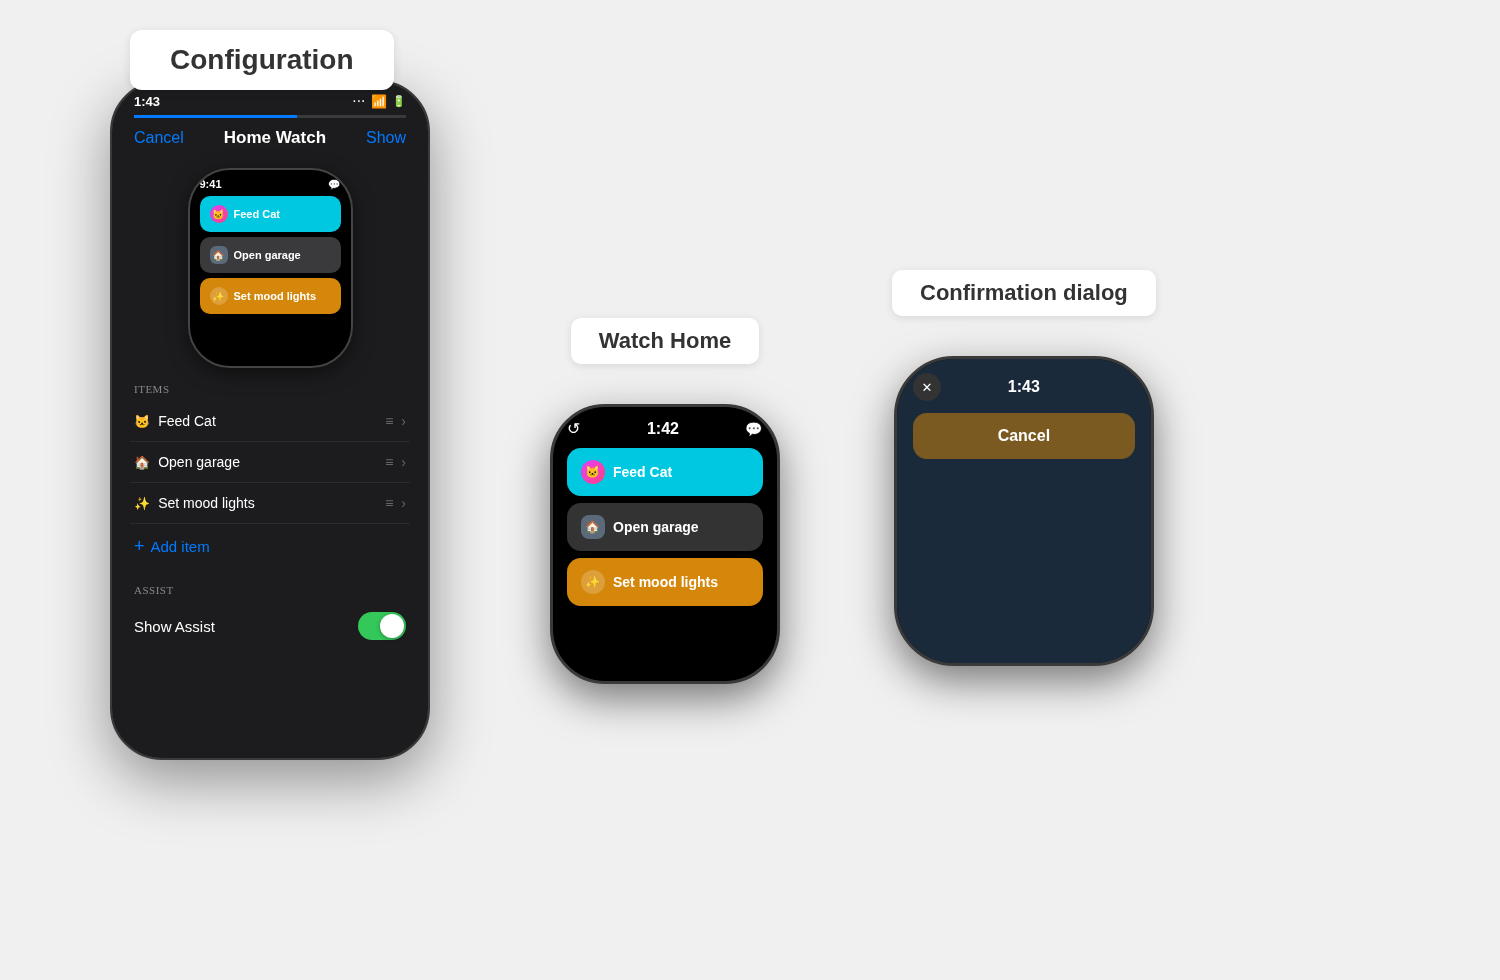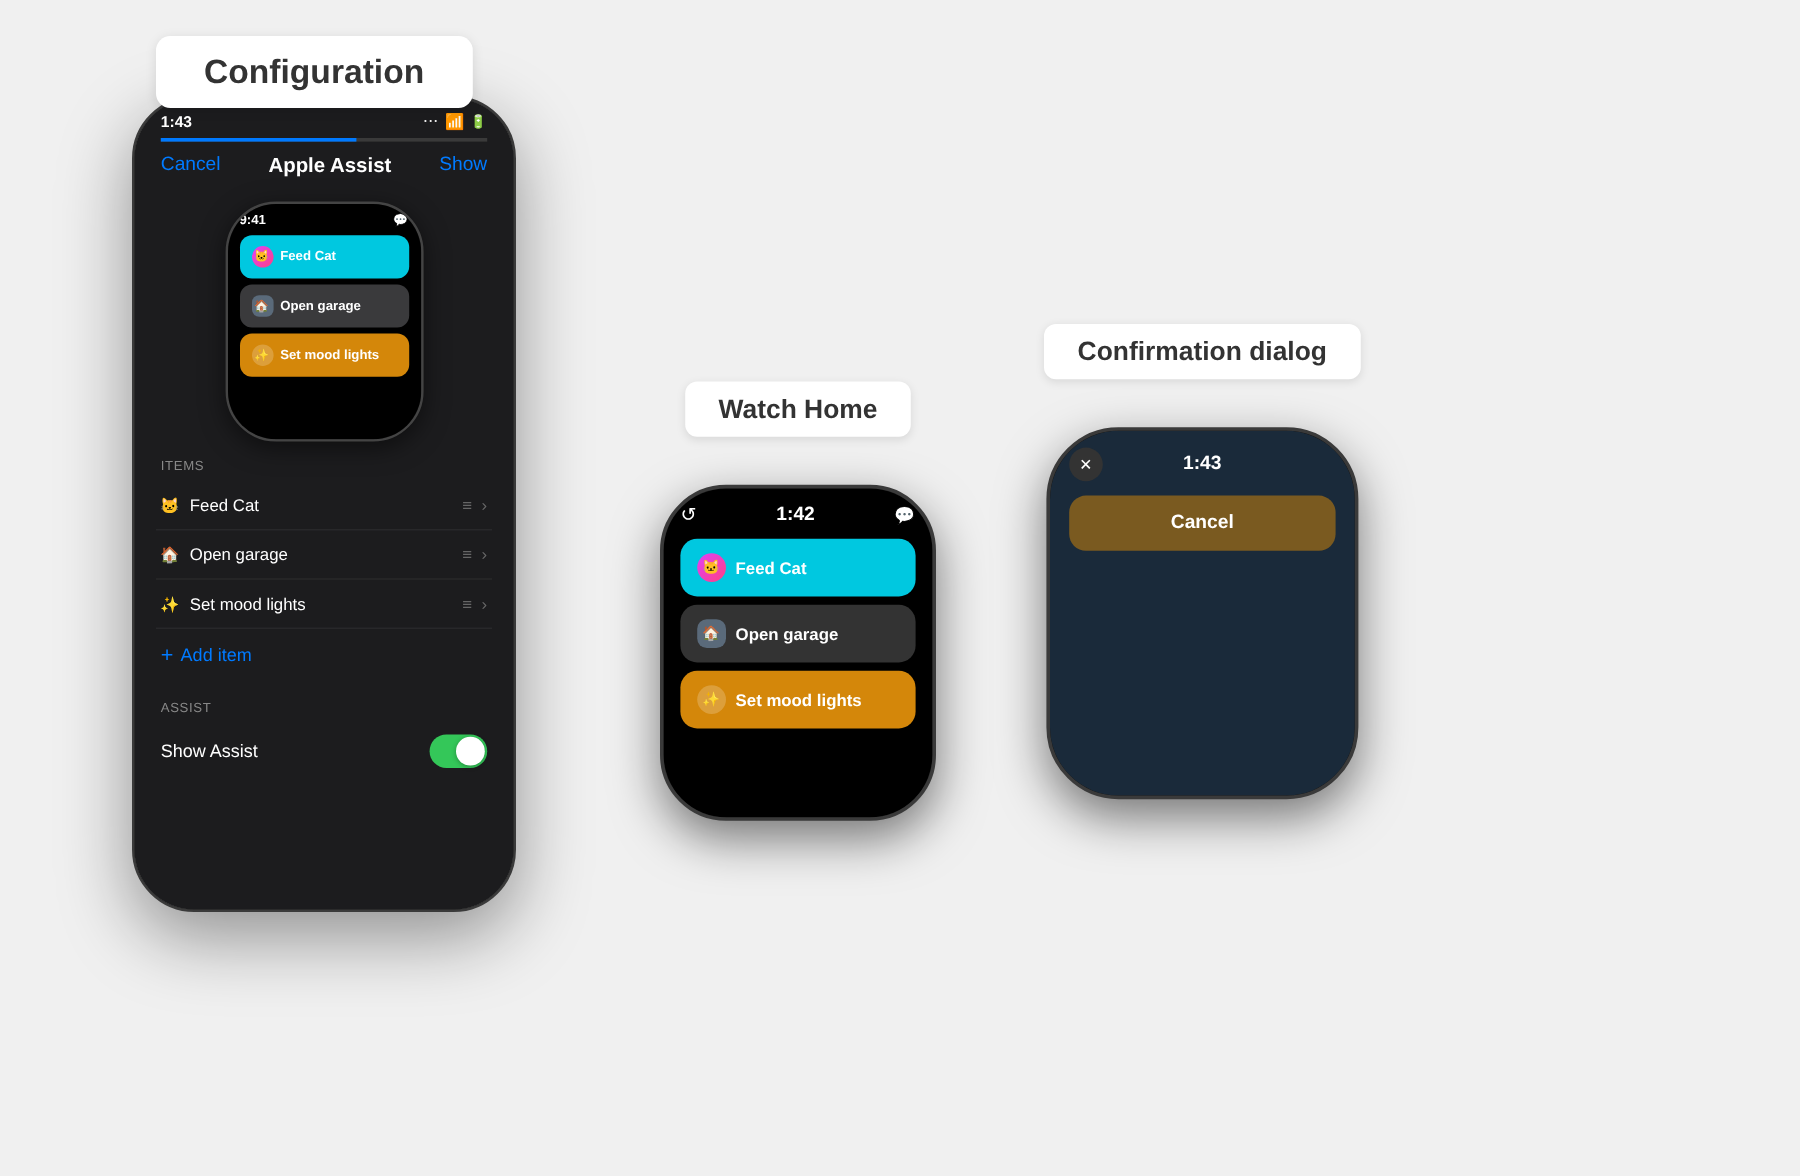--- a/index.html
+++ b/index.html
@@ -196,20 +196,21 @@
       padding: 0 18px;
     }
 
     .section-label {
       color: #888;
       font-size: 11px;
       letter-spacing: 0.5px;
       text-transform: uppercase;
       margin-bottom: 6px;
       padding-left: 4px;
+      font-family: Liberation Serif, serif;
     }
 
     .item-row {
       display: flex;
       align-items: center;
       padding: 12px 4px;
       border-bottom: 1px solid #2c2c2e;
       color: white;
       font-size: 14px;
     }
@@ -369,21 +370,21 @@
 
     .wu-icon-chat {
       color: #4fc3f7;
       font-size: 14px;
     }
 
     
     .confirmation-section {
       position: absolute;
       top: 270px;
-      left: 870px;
+      left: 892px;
     }
 
     .watch-confirm {
       width: 260px;
       height: 310px;
       background: #1a1a1a;
       border-radius: 60px;
       position: relative;
       border: 3px solid #3a3a3a;
       box-shadow: 0 15px 40px rgba(0,0,0,0.5);
@@ -549,21 +550,21 @@
           <span style="font-size:11px;">🔋</span>
         </div>
       </div>
 
       <div class="progress-bar">
         <div class="progress-fill"></div>
       </div>
 
       <div class="nav-bar">
         <span class="nav-cancel">Cancel</span>
-        <span class="nav-title">Apple Assist</span>
+        <span class="nav-title">Home Watch</span>
         <span class="nav-save">Show</span>
       </div>
 
       <div class="watch-preview-container">
         <div class="watch-preview">
           <div class="watch-screen-inner">
             <div class="watch-status">
               <span class="watch-time-small">9:41</span>
               <span class="watch-icon-small">💬</span>
             </div>

